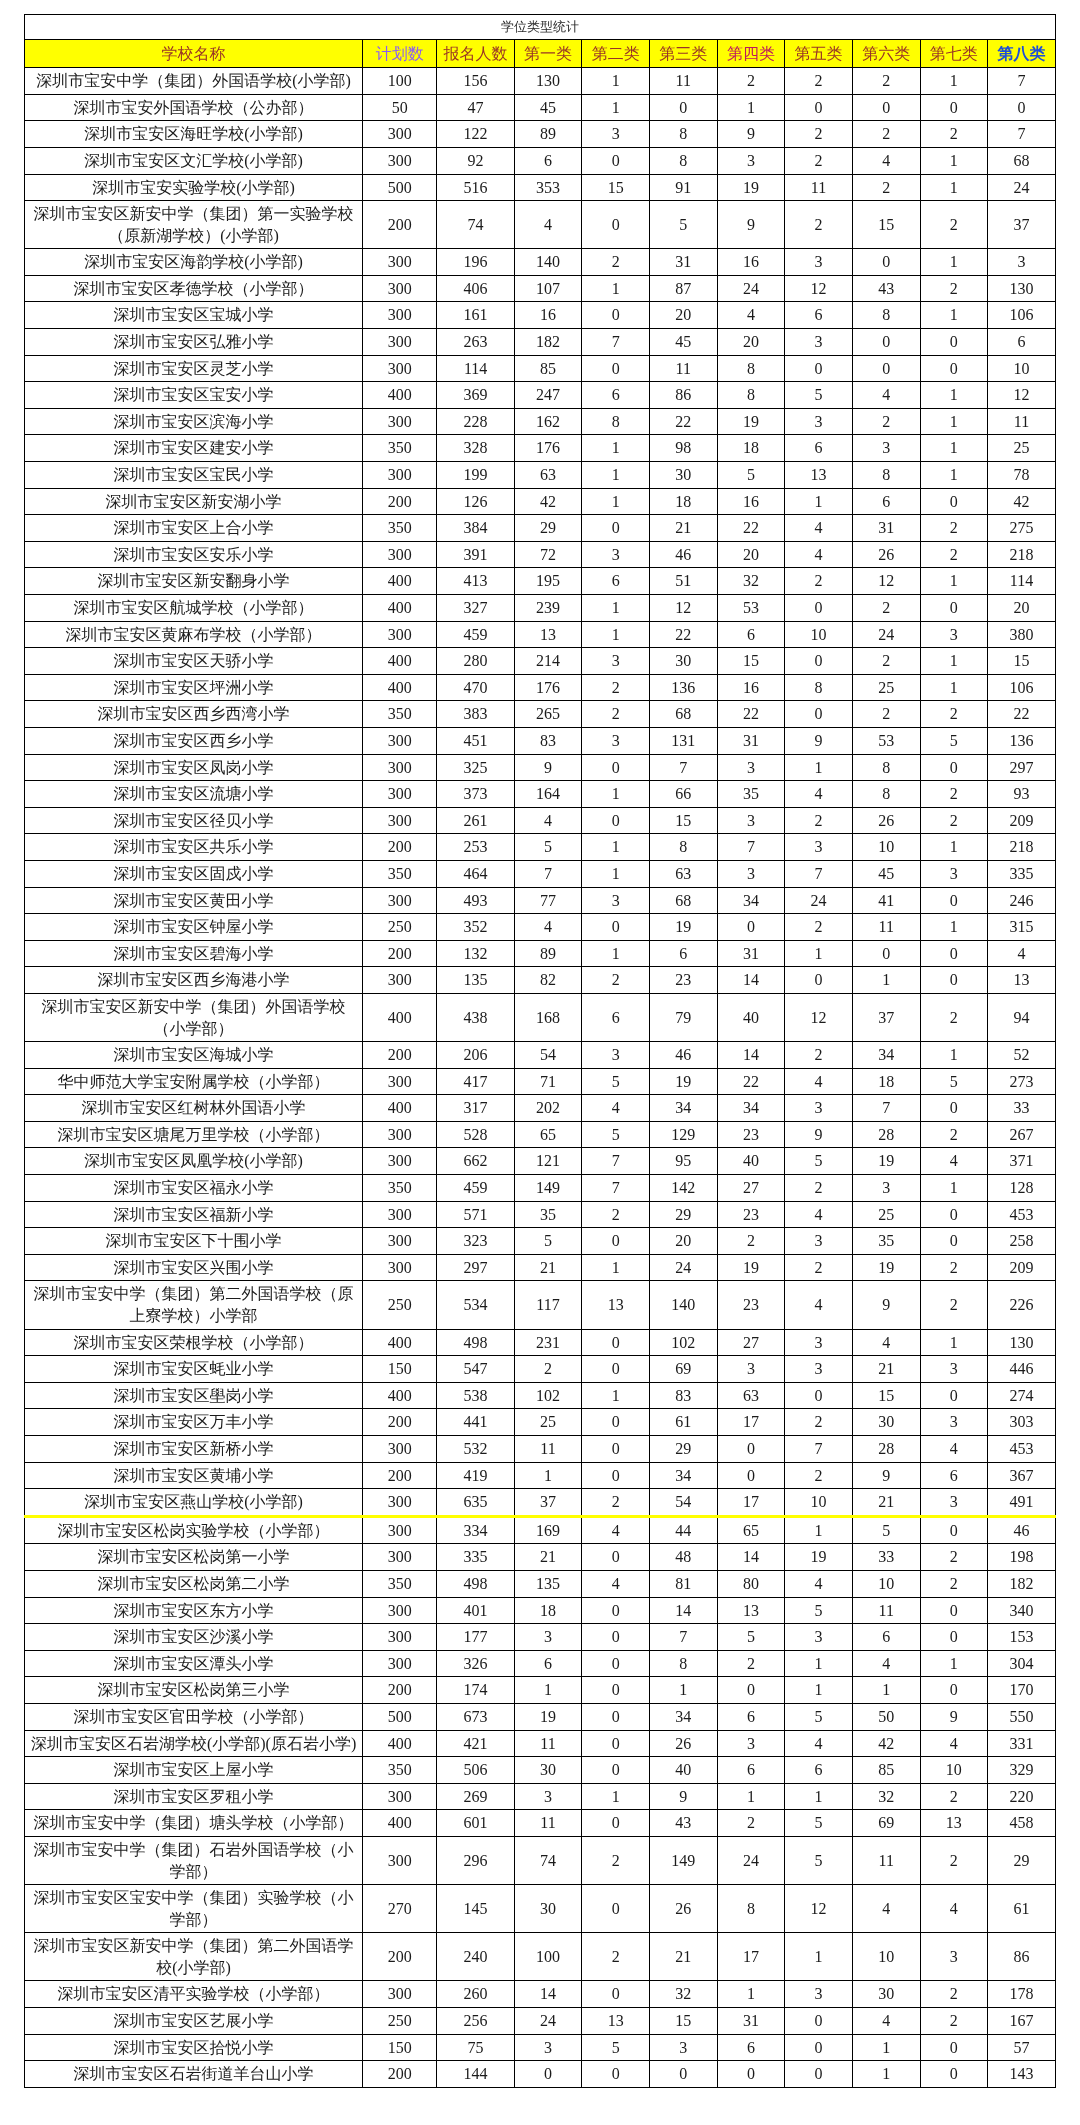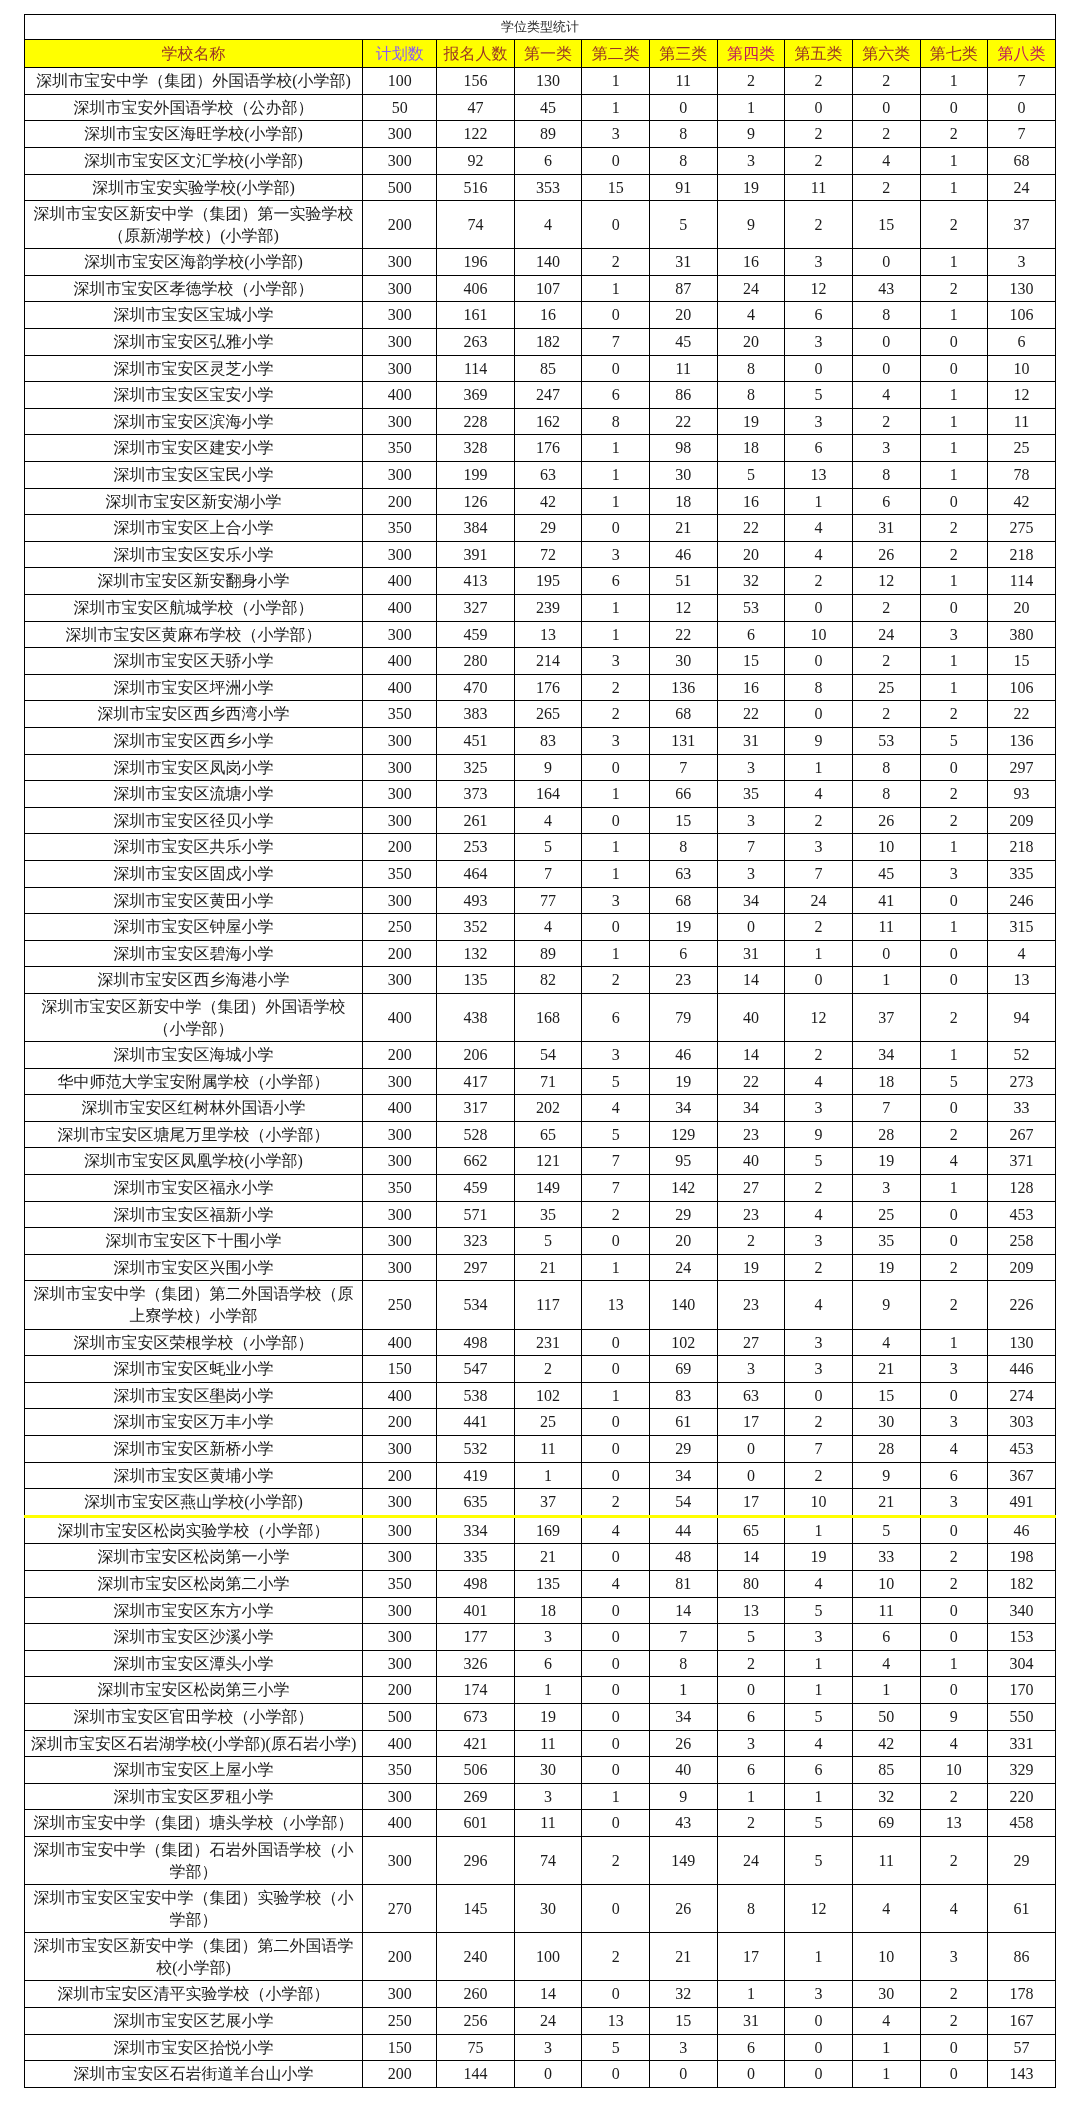--- a/index.html
+++ b/index.html
@@ -77,21 +77,21 @@
         <th style="background: rgb(255, 255, 0); color: rgb(153, 52, 37);">学校名称</th>
         <th style="background: rgb(255, 255, 0); color: #8b5cf6; text-align: center;">计划数</th>
         <th style="background: rgb(255, 255, 0); color: rgb(153, 52, 37);">报名人数</th>
         <th style="background: rgb(255, 255, 0); color: rgb(153, 52, 37);">第一类</th>
         <th style="background: rgb(255, 255, 0); color: rgb(153, 52, 37);">第二类</th>
         <th style="background: rgb(255, 255, 0); color: rgb(153, 52, 37);">第三类</th>
         <th style="background: rgb(255, 255, 0); color: #be185d;">第四类</th>
         <th style="background: rgb(255, 255, 0); color: rgb(153, 52, 37);">第五类</th>
         <th style="background: rgb(255, 255, 0); color: rgb(153, 52, 37);">第六类</th>
         <th style="background: rgb(255, 255, 0); color: rgb(153, 52, 37);">第七类</th>
-        <th style="background: rgb(255, 255, 0); color: #be185d;">第八类</th>
+        <th style="background: rgb(255, 255, 0); color: #1d4ed8; font-weight: bold;">第八类</th>
       </tr>
     </thead>
     <tbody id="table-body">
         <tr class="body-row">
           <td class="name-cell">深圳市宝安中学（集团）外国语学校(小学部)</td>
           <td>100</td>
           <td>156</td>
           <td>130</td>
           <td>1</td>
           <td>11</td>

